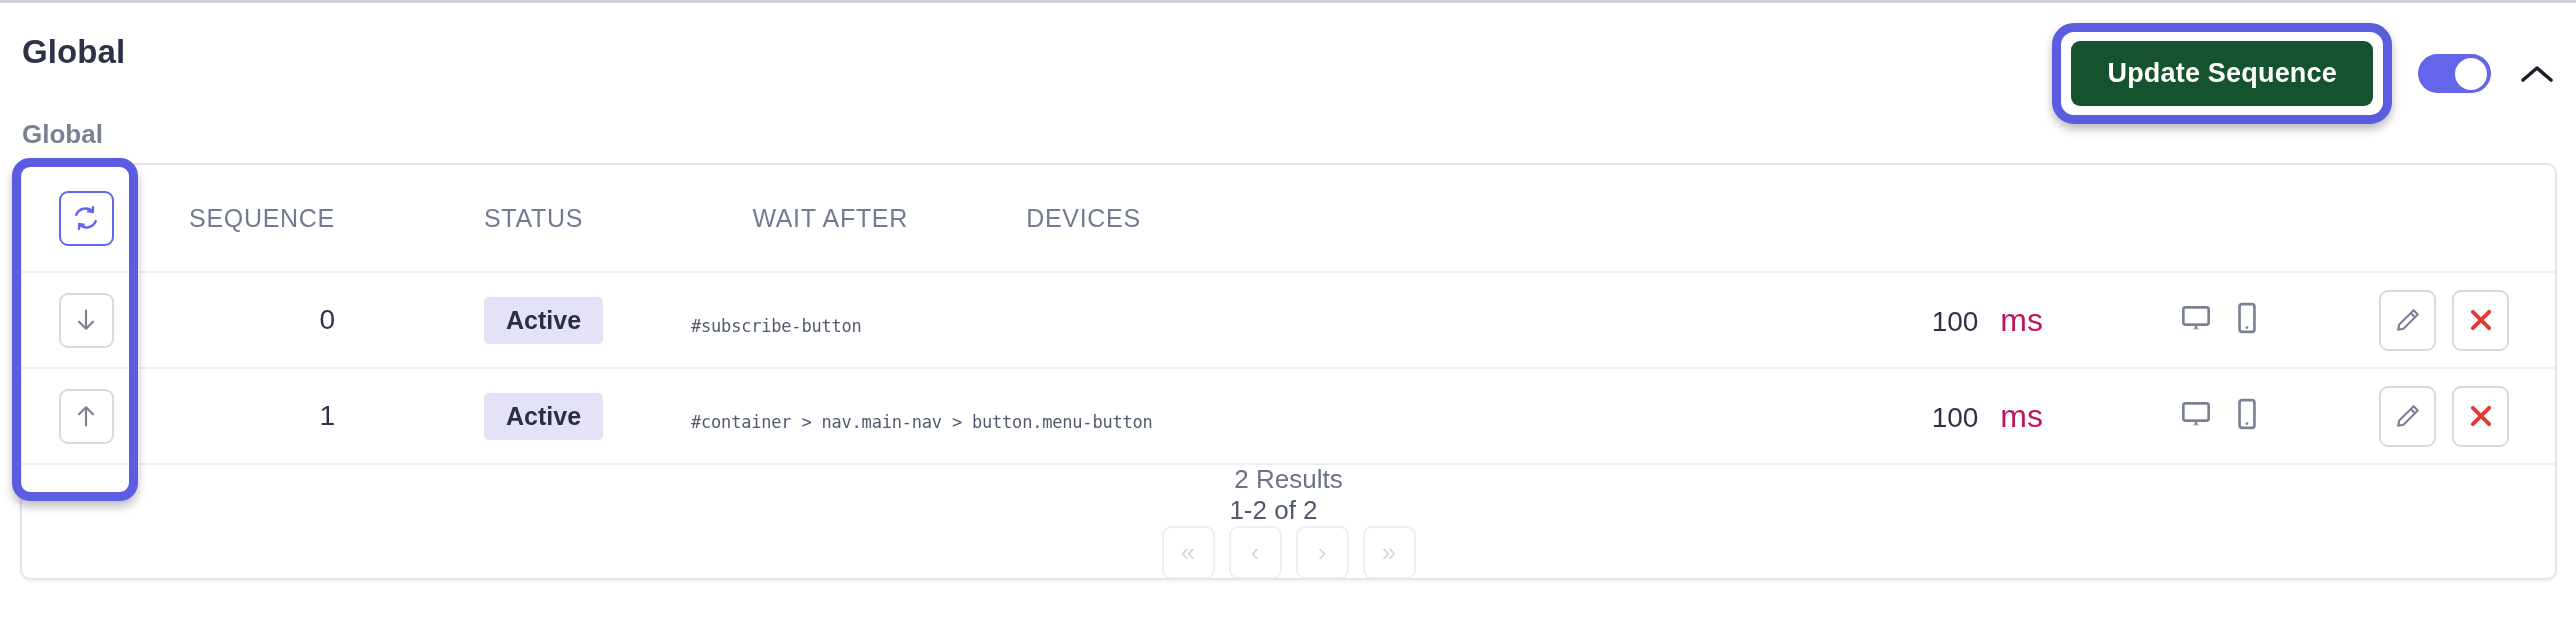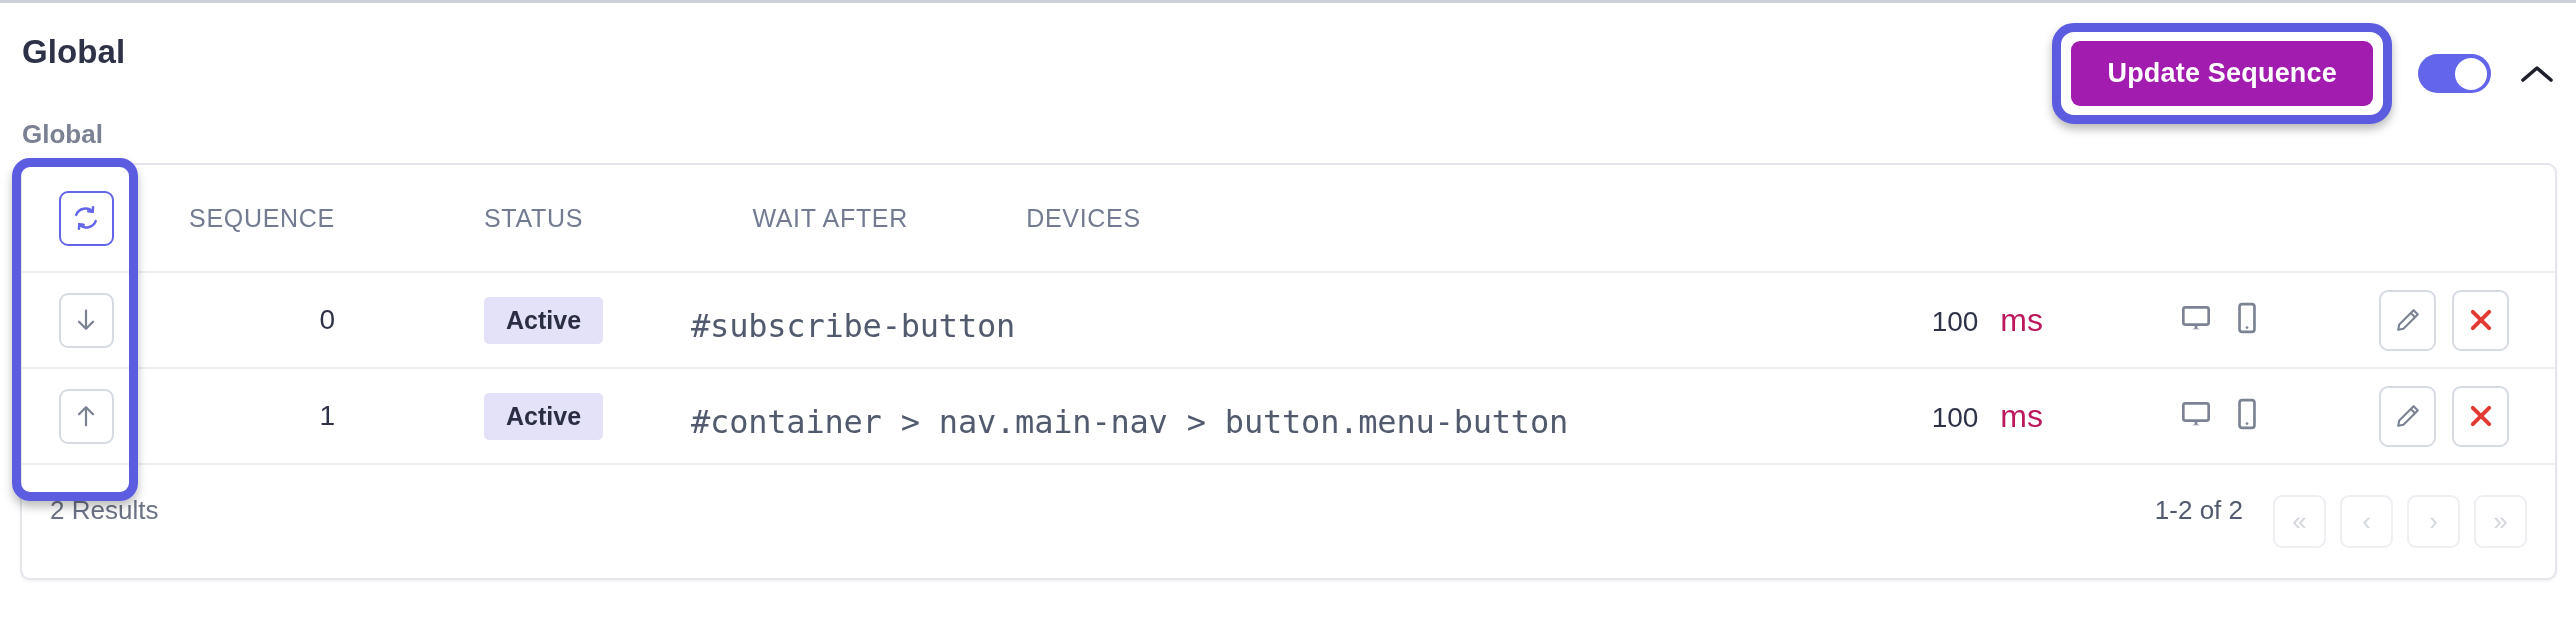--- a/index.html
+++ b/index.html
@@ -37,21 +37,21 @@
   .highlight-ring {
     position: relative;
     border: 9px solid #5c5ce0;
     border-radius: 22px;
     padding: 9px 10px;
     background: #ffffff;
     box-shadow: 0 5px 10px rgba(0,0,0,.28);
   }
   .btn-primary {
     display: block;
-    background: #a21caf;
+    background: #14532d;
     color: #ffffff;
     border: none;
     border-radius: 9px;
     padding: 17px 36px;
     font-size: 27px;
     font-weight: 700;
     font-family: "Liberation Sans", sans-serif;
     letter-spacing: 0.2px;
     cursor: pointer;
     white-space: nowrap;
@@ -129,21 +129,21 @@
     display: inline-block;
     background: #e3e2f9;
     color: #2b2d45;
     font-size: 25px; font-weight: 700;
     padding: 9px 22px;
     border-radius: 5px;
   }
 
   .selector {
     font-family: "DejaVu Sans Mono", "Liberation Mono", monospace;
-    font-size: 32px;
+    font-size: 17px;
     color: #515a6e;
     letter-spacing: -0.2px;
     margin-top: 12px;
   }
 
   .wait-val { font-size: 28px; color: #2e3248; }
   .wait-unit { font-size: 32px; color: #be185d; margin-left: 22px; }
 
   
   .icon-btn {
@@ -166,22 +166,23 @@
     background: #ffffff;
     display: flex; align-items: center; justify-content: center;
     color: #d3d7de;
     font-size: 26px;
     cursor: default;
     flex: none;
   }
   .results-text { font-size: 26px; color: #6b7285; }
   .range-text   { font-size: 26px; color: #515a6e; margin-right: 30px; }
   .footer-inner {
-    display: flex; align-items: flex-start; width: 100%;
+    display: flex; align-items: center; width: 100%;
     padding: 0 28px;
+    flex-direction: column;
   }
   .footer-spacer { flex: 1 1 auto; }
   .pager { display: flex; align-items: center; gap: 14px; }
 
   
   .left-highlight {
     position: absolute;
     left: 12px; top: 155px;
     width: 126px; height: 343px;
     border: 9px solid #5c5ce0;

